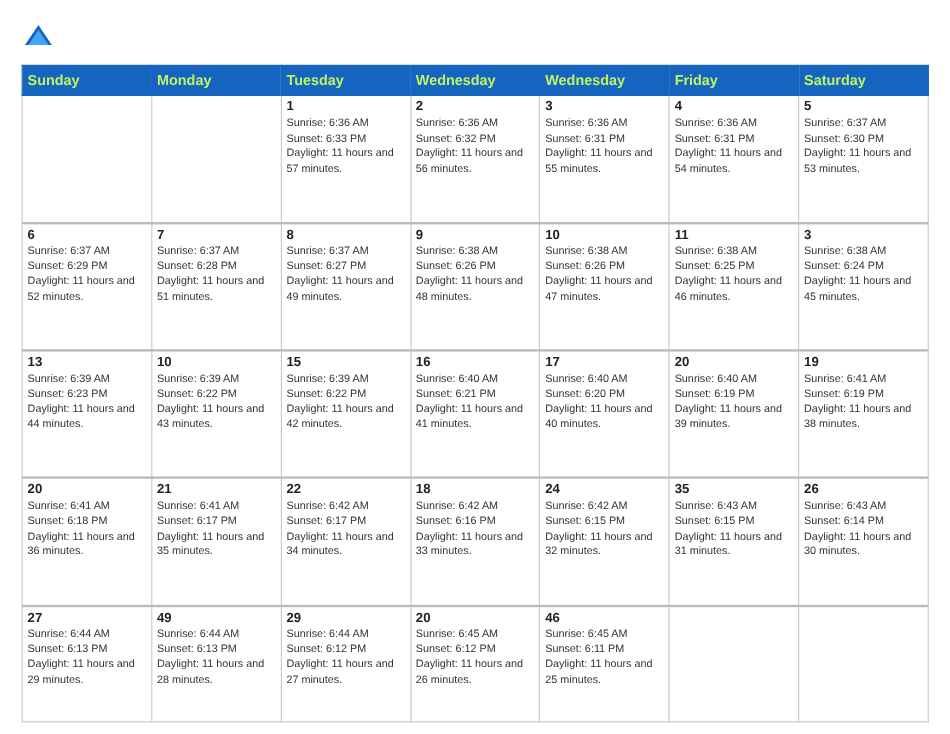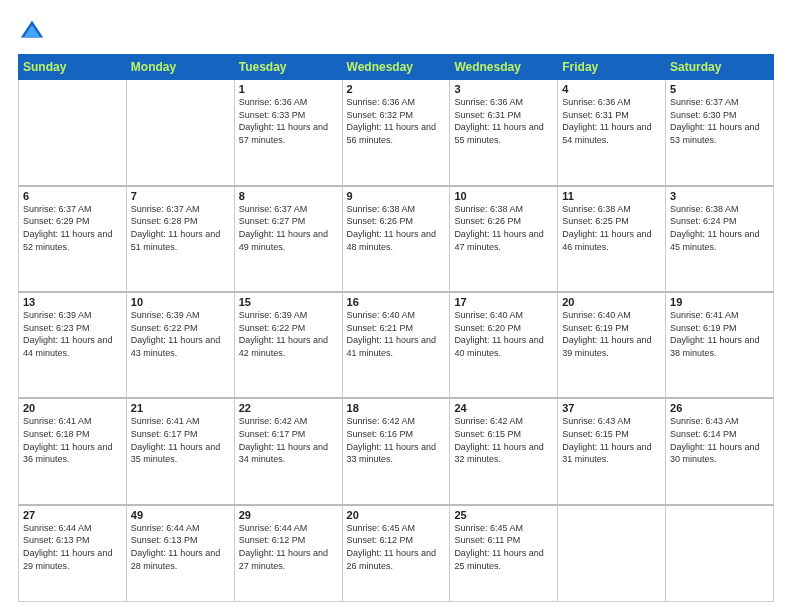--- a/index.html
+++ b/index.html
@@ -282,21 +282,21 @@
 Sunset: 6:16 PM
 Daylight: 11 hours and 33 minutes.</div>
           </td>
           <td>
             <span class="day-num">24</span>
             <div class="day-info" style="white-space: pre-line;">Sunrise: 6:42 AM
 Sunset: 6:15 PM
 Daylight: 11 hours and 32 minutes.</div>
           </td>
           <td>
-            <span class="day-num">37</span>
+            <span class="day-num">35</span>
             <div class="day-info" style="white-space: pre-line;">Sunrise: 6:43 AM
 Sunset: 6:15 PM
 Daylight: 11 hours and 31 minutes.</div>
           </td>
           <td>
             <span class="day-num">26</span>
             <div class="day-info" style="white-space: pre-line;">Sunrise: 6:43 AM
 Sunset: 6:14 PM
 Daylight: 11 hours and 30 minutes.</div>
           </td>
@@ -320,21 +320,21 @@
 Sunset: 6:12 PM
 Daylight: 11 hours and 27 minutes.</div>
           </td>
           <td>
             <span class="day-num">20</span>
             <div class="day-info" style="white-space: pre-line;">Sunrise: 6:45 AM
 Sunset: 6:12 PM
 Daylight: 11 hours and 26 minutes.</div>
           </td>
           <td>
-            <span class="day-num">25</span>
+            <span class="day-num">46</span>
             <div class="day-info" style="white-space: pre-line;">Sunrise: 6:45 AM
 Sunset: 6:11 PM
 Daylight: 11 hours and 25 minutes.</div>
           </td>
           <td class="empty-cell"></td>
           <td class="empty-cell"></td>
         </tr>
       </tbody>
   </table>
 </div>

